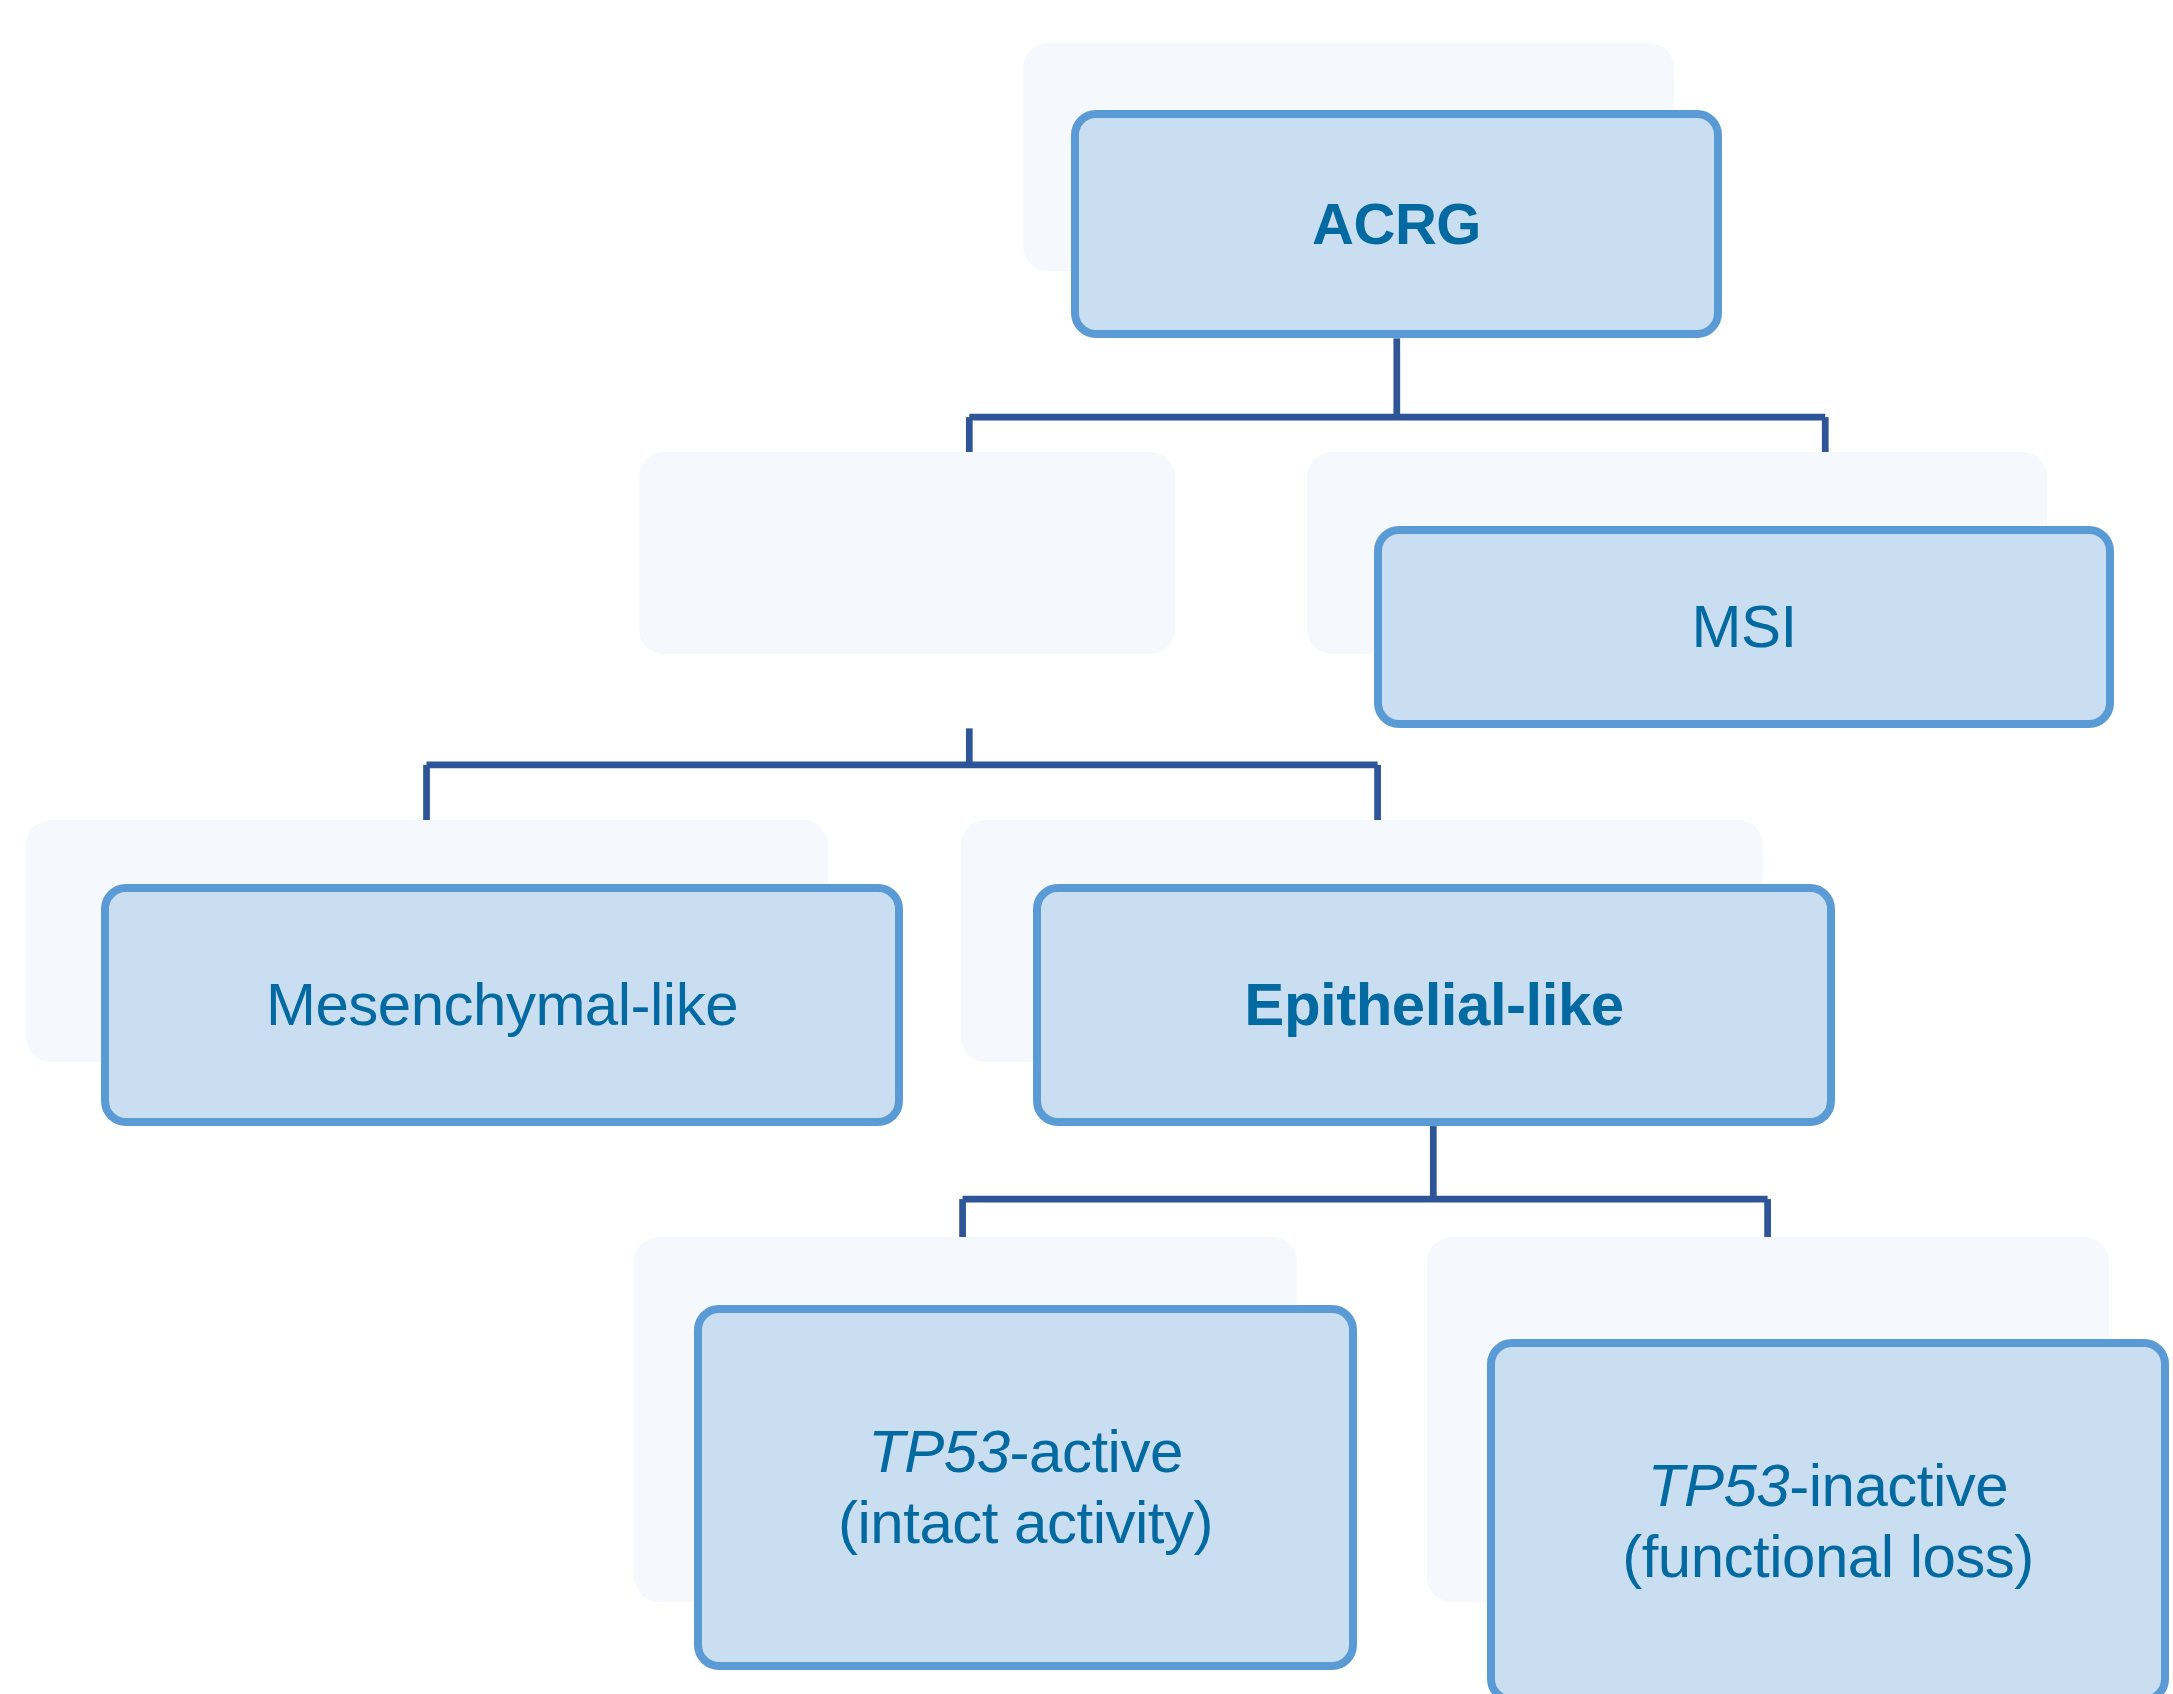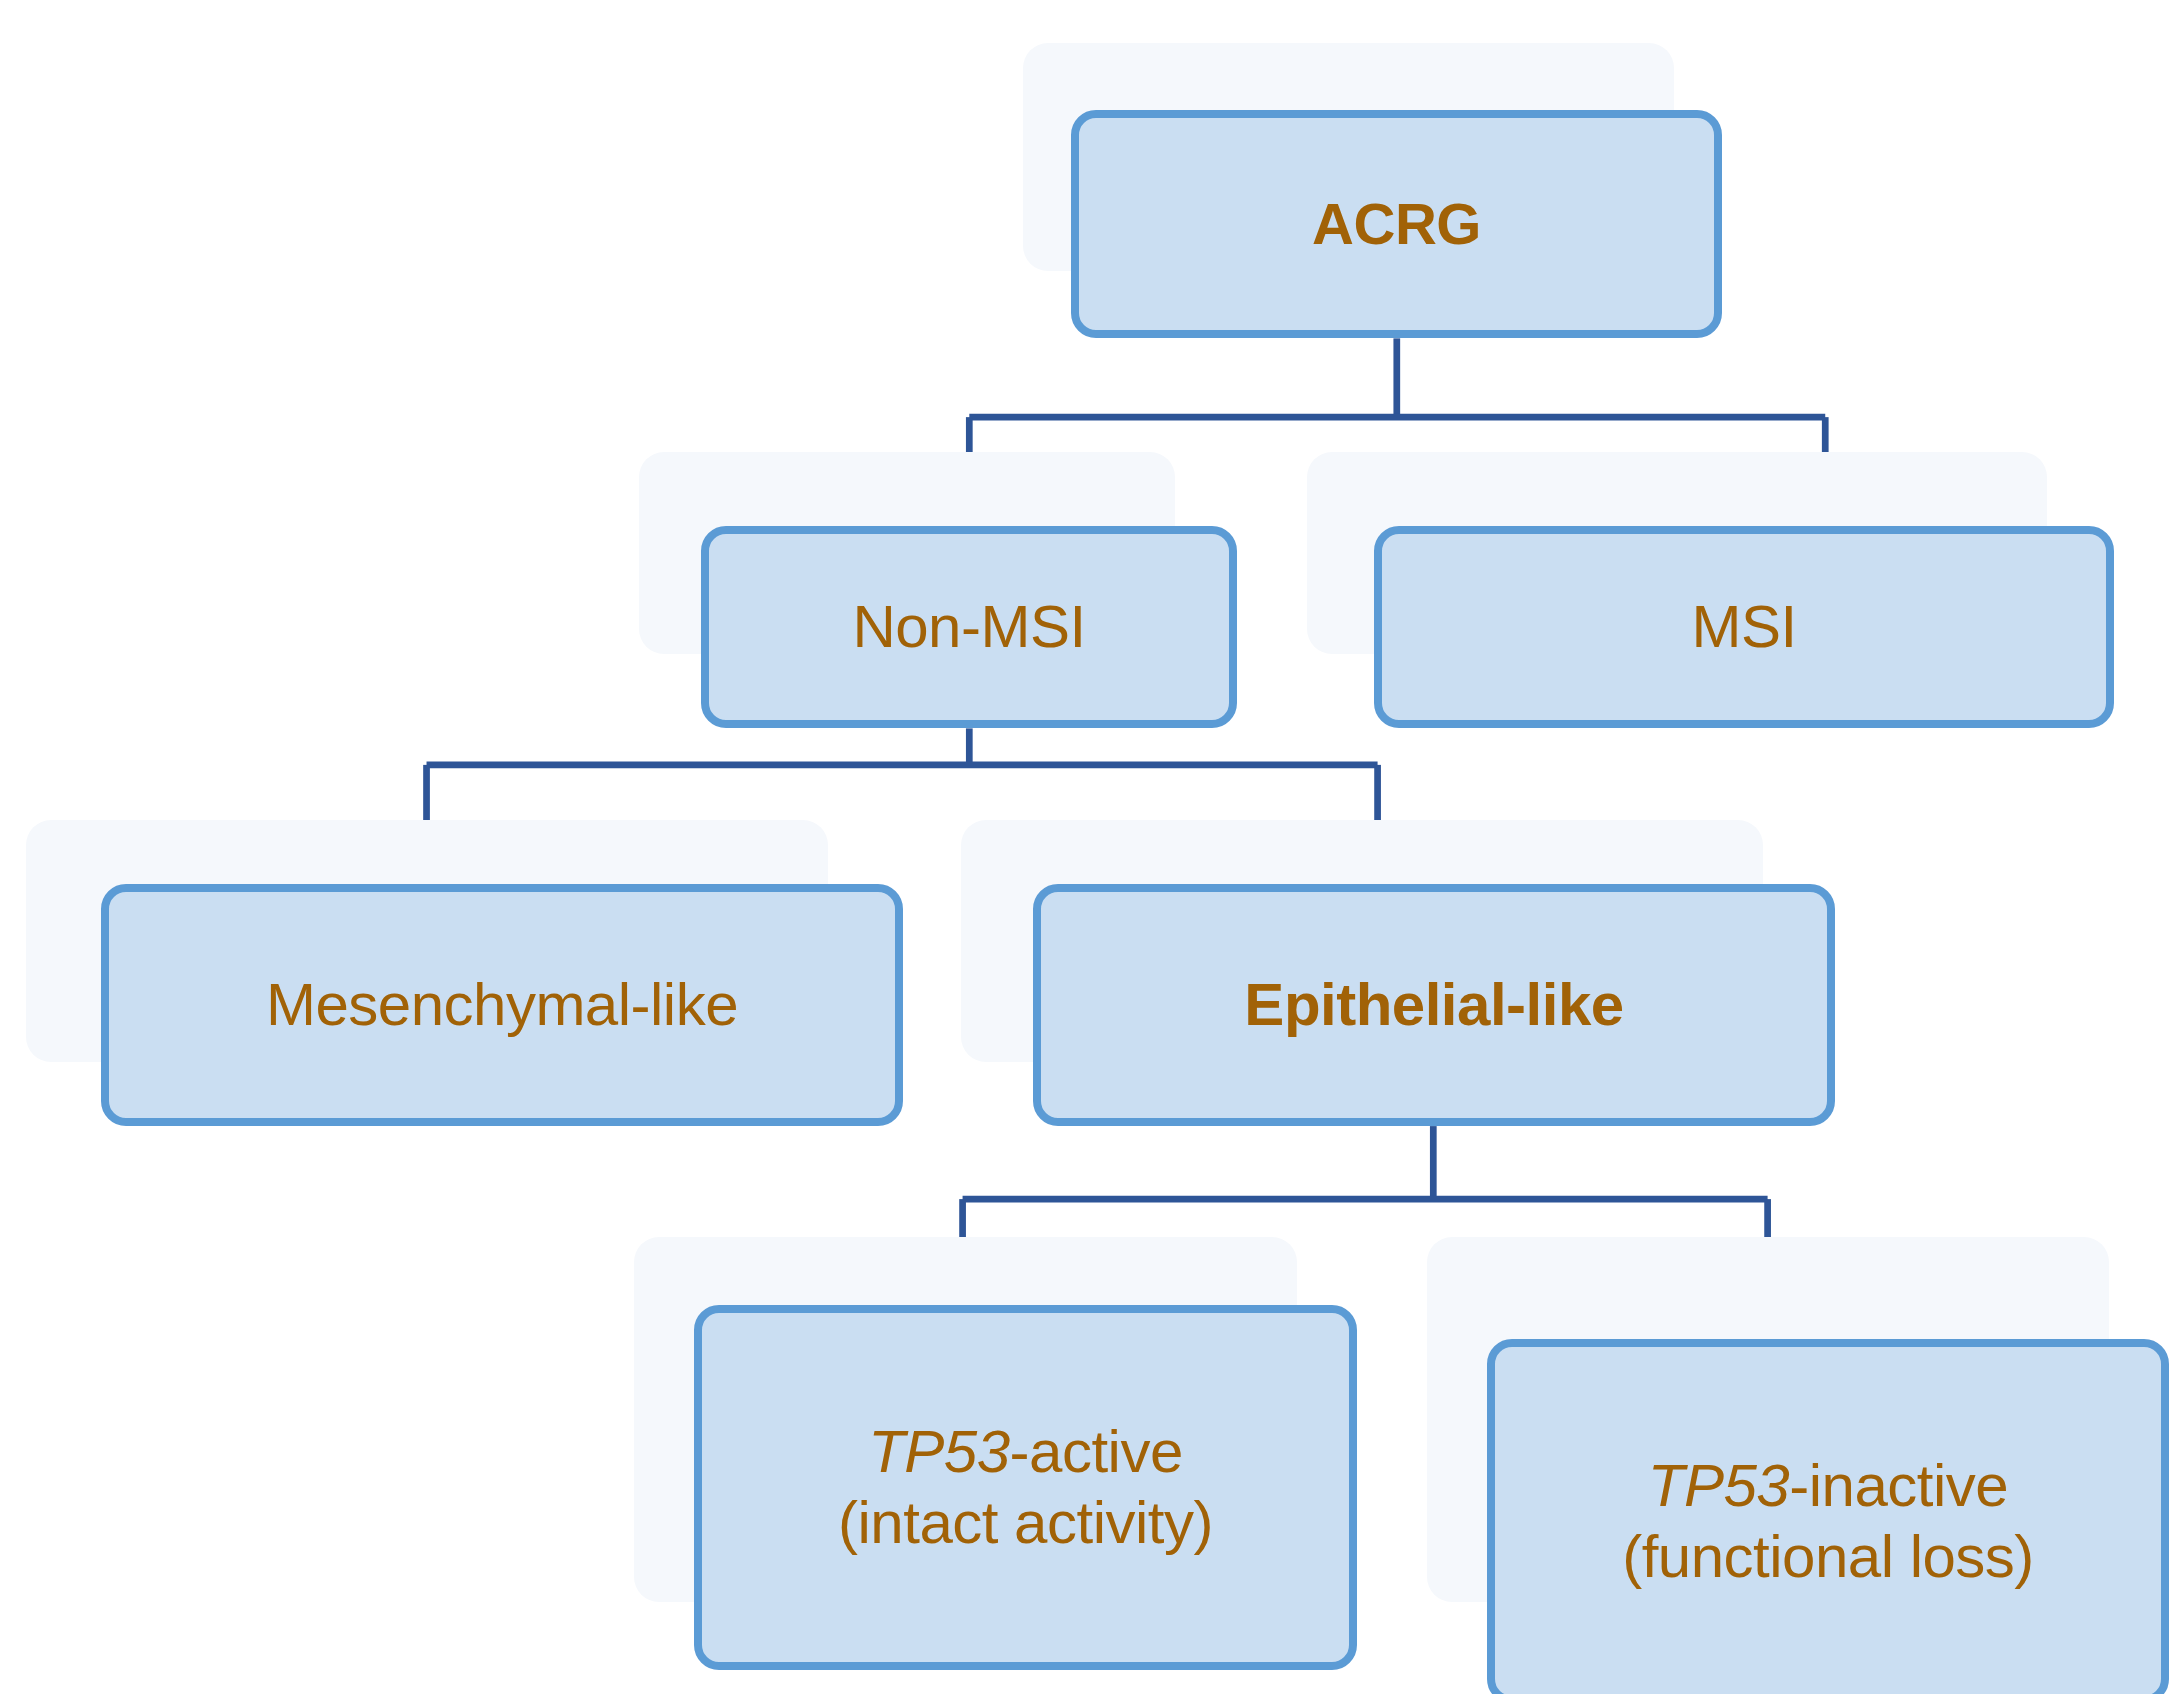--- a/index.html
+++ b/index.html
@@ -38,21 +38,21 @@
     background: #cadef2;
     border: 8.6px solid #5b9bd5;
     border-radius: 25px;
     box-sizing: border-box;
     display: flex;
     align-items: center;
     justify-content: center;
     text-align: center;
   }
   .node-label {
-    color: #a16207;
+    color: #0369a1;
     font-size: 60px;
     line-height: 1.18;
     letter-spacing: -0.5px;
     white-space: pre-line;
     padding: 0 9.6px;
   }
   .node-label.bold {
     font-weight: bold;
     font-size: 58px;
   }
@@ -90,23 +90,20 @@
   <div class="node-shadow" style="left:1307px; top:452px; width:740px; height:202px;"></div>
   <div class="node-shadow" style="left:26px; top:820px; width:802px; height:242px;"></div>
   <div class="node-shadow" style="left:961px; top:820px; width:802px; height:242px;"></div>
   <div class="node-shadow" style="left:634px; top:1237px; width:663px; height:365px;"></div>
   <div class="node-shadow" style="left:1427px; top:1237px; width:682px; height:365px;"></div>
 
   <div class="node-box" style="left:1071px; top:110px; width:651px; height:228px;">
     <span class="node-label bold">ACRG</span>
   </div>
 
-  <div class="node-box" style="left:701px; top:526px; width:536px; height:202px;">
-    <span class="node-label">Non-MSI</span>
-  </div>
 
   <div class="node-box" style="left:101px; top:884px; width:802px; height:242px;">
     <span class="node-label">Mesenchymal-like</span>
   </div>
 
   <div class="node-box" style="left:1374px; top:526px; width:740px; height:202px;">
     <span class="node-label">MSI</span>
   </div>
 
   <div class="node-box" style="left:1033px; top:884px; width:802px; height:242px;font-weight:bold;">

